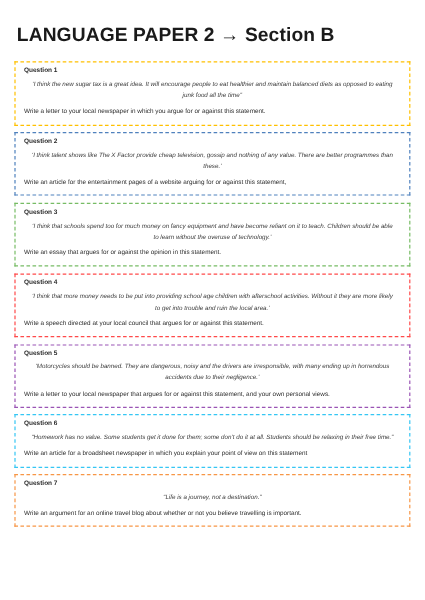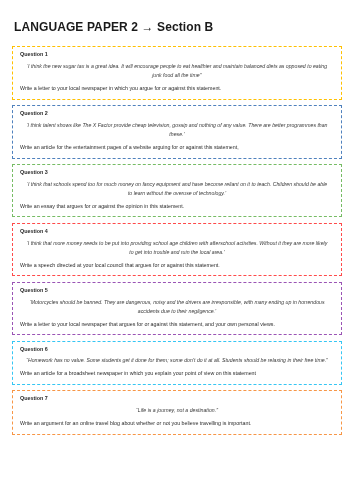--- a/index.html
+++ b/index.html
@@ -15,21 +15,21 @@
     overflow: hidden;
   }
   .page {
     width: 354px;
     height: 500px;
     box-sizing: border-box;
     padding: 0 12px;
     background: #ffffff;
   }
   .page-title {
-    font-size: 12px;
+    font-size: 16px;
     font-weight: bold;
     color: #1a1a1a;
     letter-spacing: 0.1px;
     padding-top: 20px;
     padding-bottom: 12px;
     padding-left: 2px;
     line-height: 1.2;
   }
   .q-list {
     display: block;

